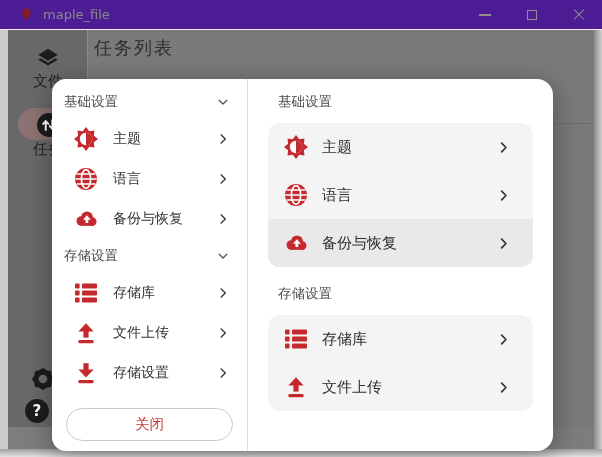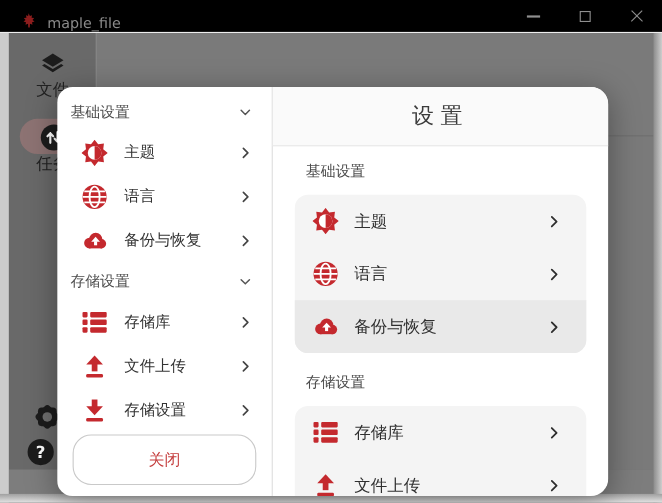--- a/index.html
+++ b/index.html
@@ -1,21 +1,21 @@
 <!DOCTYPE html>
 <html style="--accent: #c4292e; --close-red: #c43c3c;"><head>
 <meta charset="utf-8">
 <style>
   * { margin:0; padding:0; box-sizing:border-box; }
   html,body { font-family:"DejaVu Sans","Liberation Sans",sans-serif; }
   #stage { position:relative; width:602px; height:457px; overflow:hidden; background:#777; }
 
   
-  .titlebar { position:absolute; left:0; top:0; width:602px; height:30px; background:#000000;
-              border-bottom:1px solid #ededed; display:flex; align-items:flex-end; z-index:40; }
+  .titlebar { position:absolute; left:0; top:0; width:602px; height:30px; background:#4c1d95;
+              border-bottom:1px solid #ededed; display:flex; align-items:center; z-index:40; }
   .titlebar .leaf { width:18px; height:18px; margin-left:17px; display:flex; align-items:center; }
   .titlebar .title { margin-left:8px; font-size:13px; color:#8a8a8a; }
   .win-btns { position:absolute; right:0; top:0; height:30px; display:flex; }
   .win-btn { width:47px; height:30px; display:flex; align-items:center; justify-content:center; cursor:default; }
   .glyph-min { width:12px; height:1.4px; background:#8f8f8f; }
   .glyph-max { width:10px; height:10px; border:1.3px solid #8f8f8f; }
   .glyph-close { position:relative; width:12px; height:12px; }
   .glyph-close:before,.glyph-close:after { content:""; position:absolute; left:-1px; top:5.3px; width:14px; height:1.4px; background:#8f8f8f; }
   .glyph-close:before { transform:rotate(45deg); } .glyph-close:after { transform:rotate(-45deg); }
 
@@ -39,21 +39,21 @@
 
   
   .drawer { width:196px; background:#fff; border-right:1px solid #dcdcdc; display:flex; flex-direction:column; padding-top:6px; }
   .sec-head { height:34px; display:flex; align-items:center; padding:0 17px 0 12px; }
   .sec-head .lbl { font-size:13.5px; color:#4c4c4c; }
   .sec-head .chev { margin-left:auto; width:14px; height:14px; color:#555; }
   .drawer-item { height:40px; display:flex; align-items:center; padding-left:22px; cursor:default; }
   .drawer-item .ic { width:24px; height:24px; color:var(--accent,#c4292e); flex:0 0 auto; }
   .drawer-item .lbl { margin-left:15px; font-size:14px; color:#333; }
   .drawer-item .chev { margin-left:auto; margin-right:17px; width:14px; height:14px; color:#444; }
-  .close-btn { margin:auto 14px 10px 14px; height:46px; border-radius:17px; border:1.2px solid #c9c9c9;
+  .close-btn { margin:auto 14px 10px 14px; height:33px; border-radius:17px; border:1.2px solid #c9c9c9;
                background:#fff; color:var(--close-red,#c43c3c); font-size:14.5px; display:flex;
                align-items:center; justify-content:center; font-family:inherit; cursor:default;text-align:right; }
 
   
   .panel { flex:1; background:#fff; display:flex; flex-direction:column; }
   .panel-header { height:54px; background:#fafafa; border-bottom:1px solid #e8e8e8;
                   display:flex; align-items:center; justify-content:center; flex:0 0 auto; }
   .panel-header .t { font-size:20px; color:#3c3c3c; letter-spacing:6px; }
   .panel-body { flex:1; padding:14px 20px 0 20px; overflow:hidden; }
   .p-sec-label { font-size:13.5px; color:#4c4c4c; margin:0 0 12px 10px; height:18px; }
@@ -107,20 +107,21 @@
         <circle cx="12" cy="12" r="4" fill="#6f6f6f"></circle>
       </svg>
     </span>
   <span class="bg-nav-icon" style="left:24px; top:398px;">
       <svg viewBox="0 0 24 24">
         <circle cx="12" cy="12" r="11" fill="#1c1c1c"></circle>
         <text x="12" y="17" font-size="14" font-weight="bold" fill="#fff" text-anchor="middle" font-family="DejaVu Sans, sans-serif">?</text>
       </svg>
     </span>
 
+  <div class="bg-page-title">任务列表</div>
   <div class="bg-divider"></div>
   <div class="bg-bottombar"></div>
 
   <div class="edge-left"></div>
   <div class="edge-right"></div>
   <div class="edge-bottom"></div>
 
   <div class="modal">
 
     <div class="drawer">
@@ -248,23 +249,20 @@
             <svg viewBox="0 0 24 24">
               <path d="M9 5l7 7-7 7" stroke="currentColor" stroke-width="2.6" fill="none" stroke-linecap="round" stroke-linejoin="round"></path>
             </svg>
           </span>
       </div>
 
       <button class="close-btn">关闭</button>
     </div>
 
     <div class="panel">
-      <div class="panel-header">
-        <span class="t">设置</span>
-      </div>
       <div class="panel-body">
 
         <div class="p-sec-label">基础设置</div>
         <div class="card">
           <div class="p-item">
             <span class="ic">
                 <svg viewBox="0 0 24 24">
                   <polygon fill="currentColor" points="24,12 19.85,15.25 20.49,20.49 15.25,19.85 12,24 8.75,19.85 3.51,20.49 4.15,15.25 0,12 4.15,8.75 3.51,3.51 8.75,4.15 12,0 15.25,4.15 20.49,3.51 19.85,8.75"></polygon>
                   <circle cx="12" cy="12" r="6.2" fill="#fff"></circle>
                   <path d="M12 5.8a6.2 6.2 0 0 1 0 12.4z" fill="currentColor"></path>

